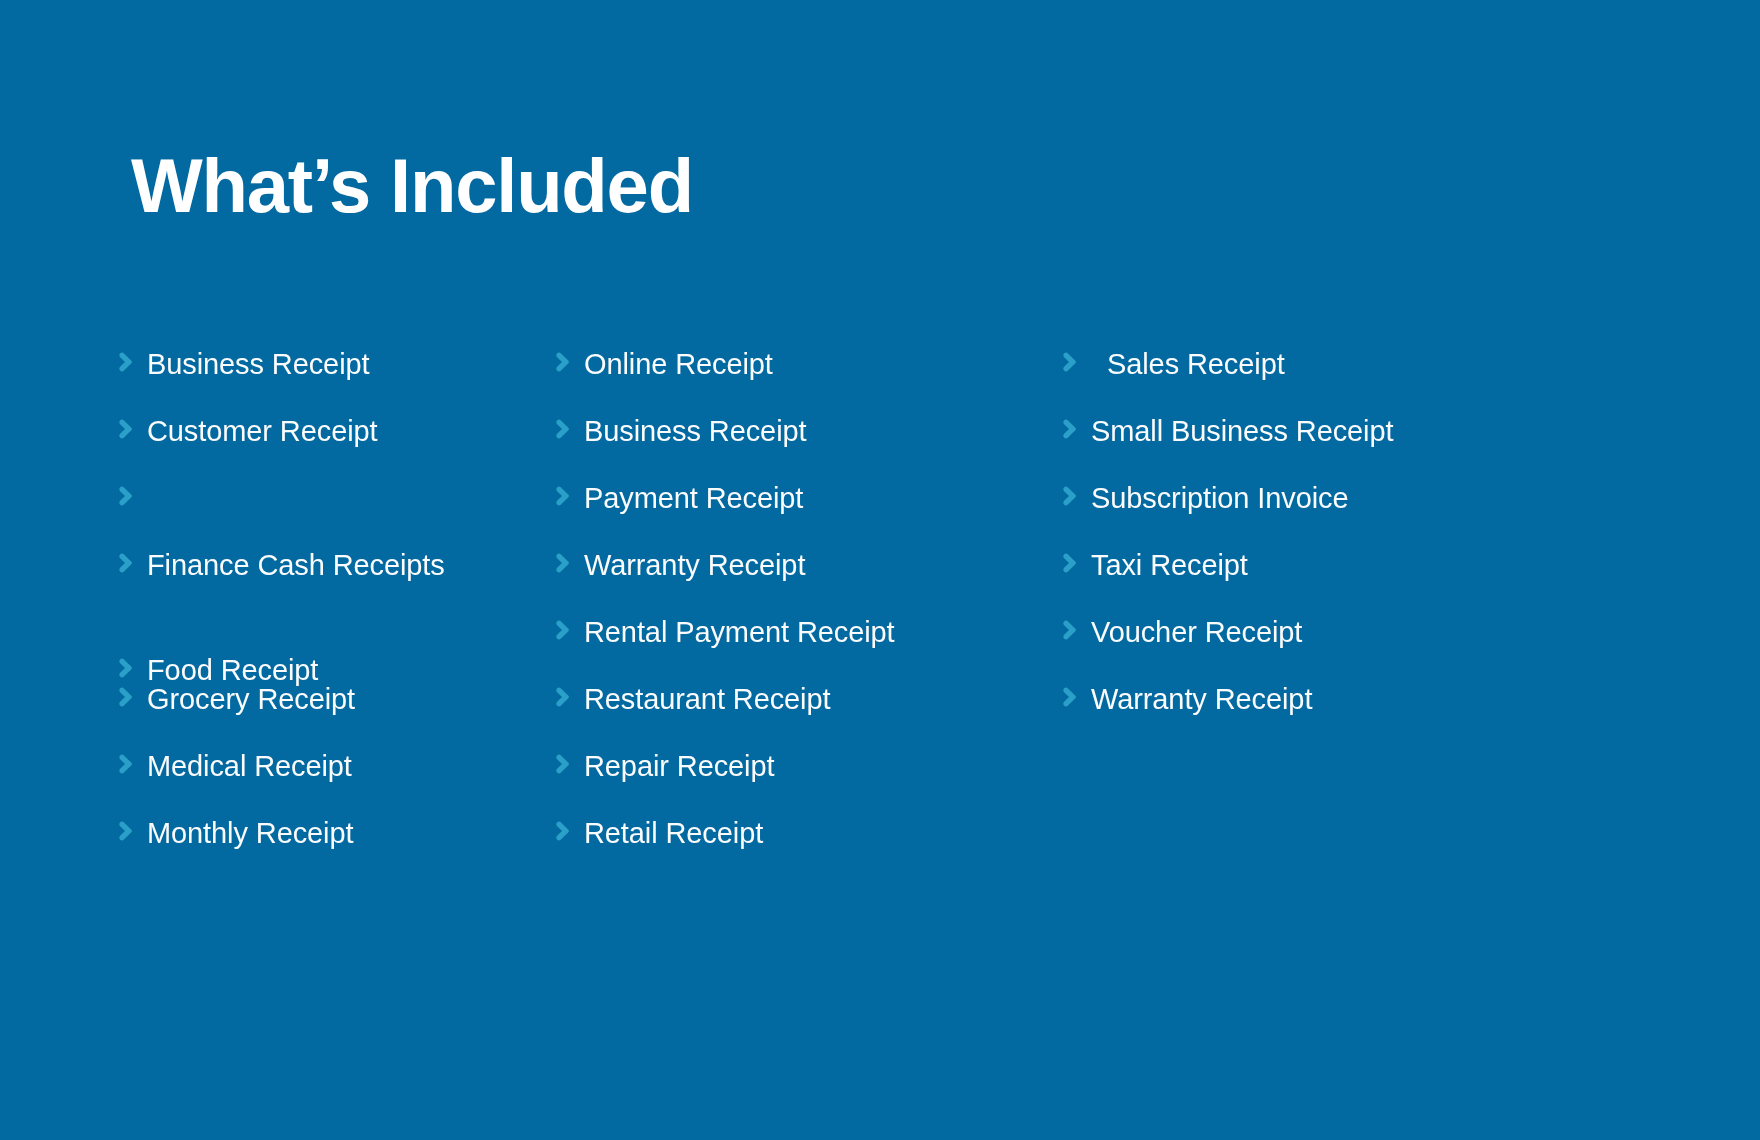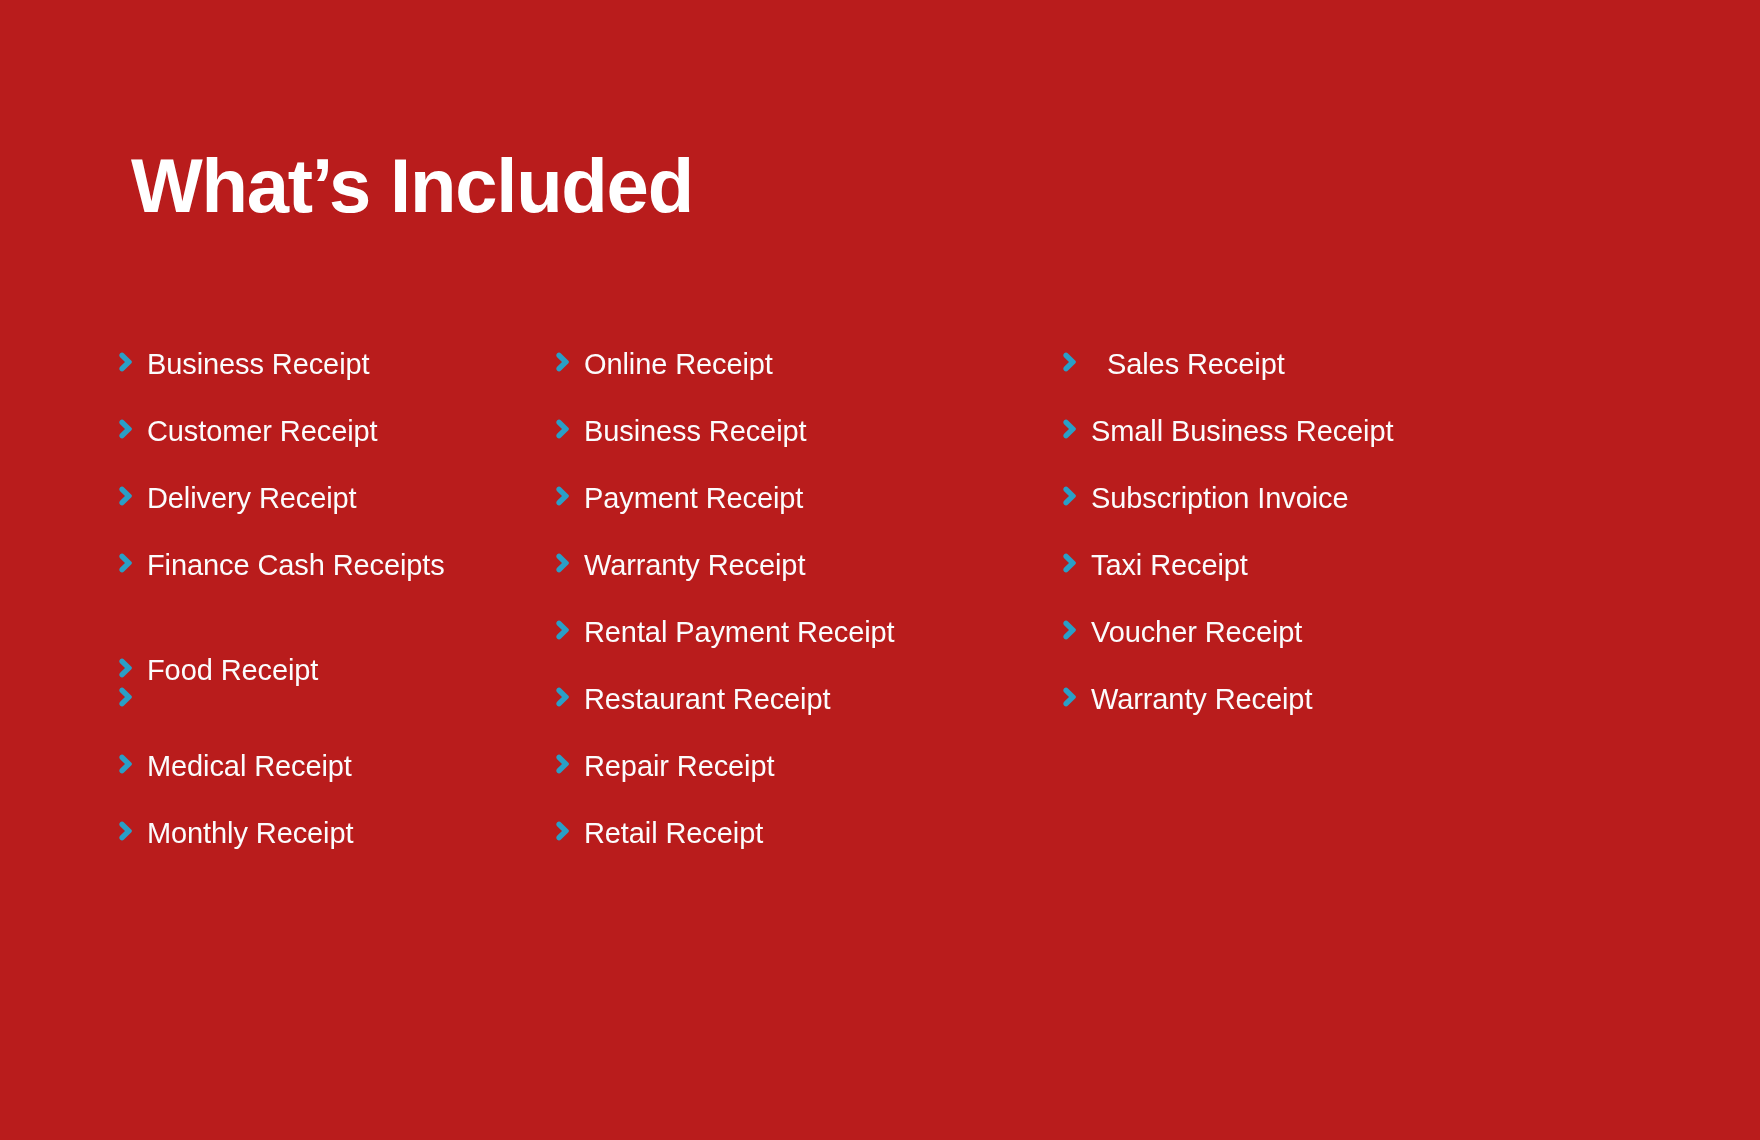--- a/index.html
+++ b/index.html
@@ -65,21 +65,21 @@
     font-size:29px;
     font-weight:400;
     color:#fbfcfd;
     letter-spacing:-0.1px;
     line-height:1;
   }
 </style>
 </head>
 <body style="background: rgb(18, 38, 58);">
 
-<div id="slide" style="background: #b91c1c;">
+<div id="slide" style="background: #0369a1;">
 
   <h1 id="page-title">What’s Included</h1>
 
   <div id="columns">
 
     <div class="column col-1">
         <div class="list-item">
           <span class="bullet-icon" style="color: rgb(42, 159, 199);">
             <svg width="20" height="22" viewBox="0 0 20 22" aria-hidden="true">
               <path d="M4.2 2.2 C3.0 3.3 3.0 5.1 4.1 6.2 L9.0 11.0 L4.1 15.8 C3.0 16.9 3.0 18.7 4.2 19.8 C5.3 20.8 7.0 20.7 8.0 19.6 L15.4 12.2 C16.1 11.5 16.1 10.5 15.4 9.8 L8.0 2.4 C7.0 1.3 5.3 1.2 4.2 2.2 Z" fill="currentColor"></path>
@@ -94,21 +94,20 @@
             </svg>
           </span>
           <span class="item-label" style="color: rgb(251, 252, 253);">Customer Receipt</span>
         </div>
         <div class="list-item">
           <span class="bullet-icon" style="color: rgb(42, 159, 199);">
             <svg width="20" height="22" viewBox="0 0 20 22" aria-hidden="true">
               <path d="M4.2 2.2 C3.0 3.3 3.0 5.1 4.1 6.2 L9.0 11.0 L4.1 15.8 C3.0 16.9 3.0 18.7 4.2 19.8 C5.3 20.8 7.0 20.7 8.0 19.6 L15.4 12.2 C16.1 11.5 16.1 10.5 15.4 9.8 L8.0 2.4 C7.0 1.3 5.3 1.2 4.2 2.2 Z" fill="currentColor"></path>
             </svg>
           </span>
-          <span class="item-label" style="color: rgb(251, 252, 253);">Delivery Receipt</span>
         </div>
         <div class="list-item">
           <span class="bullet-icon" style="color: rgb(42, 159, 199);">
             <svg width="20" height="22" viewBox="0 0 20 22" aria-hidden="true">
               <path d="M4.2 2.2 C3.0 3.3 3.0 5.1 4.1 6.2 L9.0 11.0 L4.1 15.8 C3.0 16.9 3.0 18.7 4.2 19.8 C5.3 20.8 7.0 20.7 8.0 19.6 L15.4 12.2 C16.1 11.5 16.1 10.5 15.4 9.8 L8.0 2.4 C7.0 1.3 5.3 1.2 4.2 2.2 Z" fill="currentColor"></path>
             </svg>
           </span>
           <span class="item-label" style="color: rgb(251, 252, 253);">Finance Cash Receipts</span>
         </div>
         <div class="list-item">
@@ -118,20 +117,21 @@
             </svg>
           </span>
           <span class="item-label" style="color: rgb(251, 252, 253); margin-top: 40px;">Food Receipt</span>
         </div>
         <div class="list-item">
           <span class="bullet-icon" style="color: rgb(42, 159, 199);">
             <svg width="20" height="22" viewBox="0 0 20 22" aria-hidden="true">
               <path d="M4.2 2.2 C3.0 3.3 3.0 5.1 4.1 6.2 L9.0 11.0 L4.1 15.8 C3.0 16.9 3.0 18.7 4.2 19.8 C5.3 20.8 7.0 20.7 8.0 19.6 L15.4 12.2 C16.1 11.5 16.1 10.5 15.4 9.8 L8.0 2.4 C7.0 1.3 5.3 1.2 4.2 2.2 Z" fill="currentColor"></path>
             </svg>
           </span>
+          <span class="item-label" style="color: rgb(251, 252, 253);">Grocery Receipt</span>
         </div>
         <div class="list-item">
           <span class="bullet-icon" style="color: rgb(42, 159, 199);">
             <svg width="20" height="22" viewBox="0 0 20 22" aria-hidden="true">
               <path d="M4.2 2.2 C3.0 3.3 3.0 5.1 4.1 6.2 L9.0 11.0 L4.1 15.8 C3.0 16.9 3.0 18.7 4.2 19.8 C5.3 20.8 7.0 20.7 8.0 19.6 L15.4 12.2 C16.1 11.5 16.1 10.5 15.4 9.8 L8.0 2.4 C7.0 1.3 5.3 1.2 4.2 2.2 Z" fill="currentColor"></path>
             </svg>
           </span>
           <span class="item-label" style="color: rgb(251, 252, 253);">Medical Receipt</span>
         </div>
         <div class="list-item">

